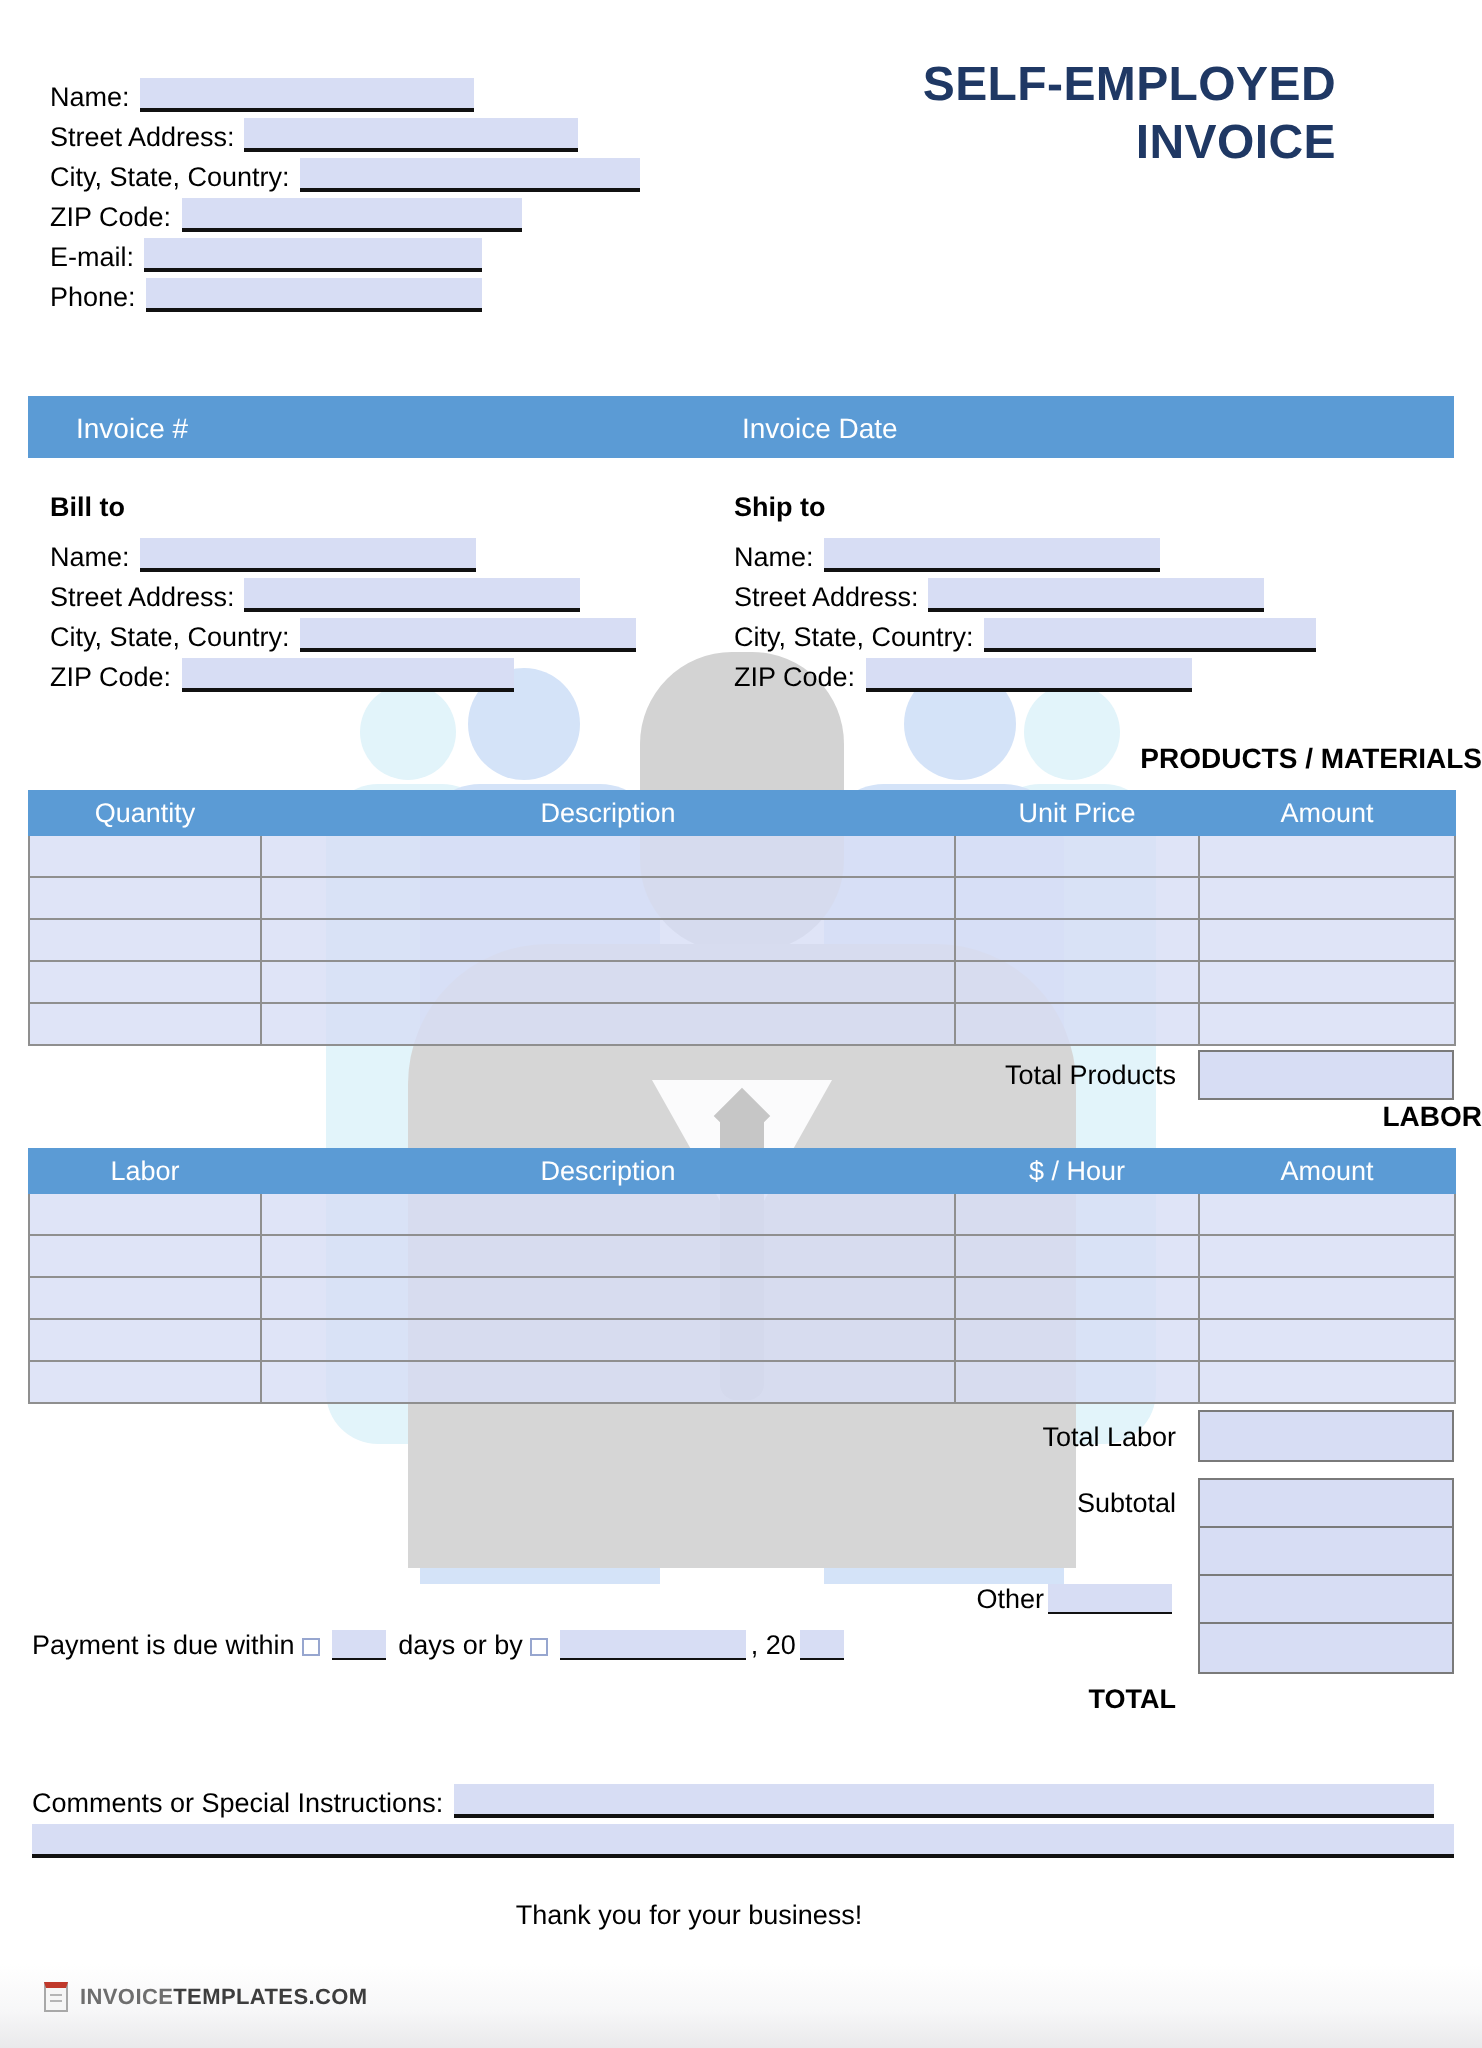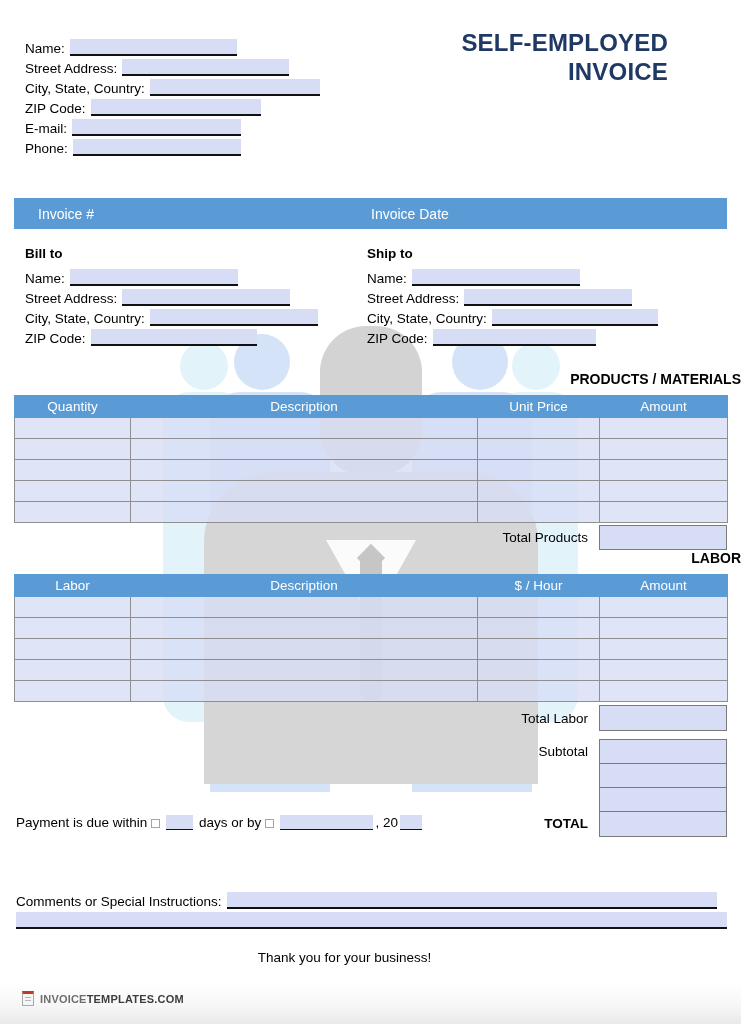--- a/index.html
+++ b/index.html
@@ -57,21 +57,21 @@
   table.grid th{background:var(--blue);color:#fff;font-weight:normal;font-size:13.5px;height:22px;text-align:center;border:1px solid var(--blue);}
   table.grid td{background:var(--cell);border:1px solid var(--tb);height:21px;font-size:13px;padding:0 4px;}
   table.grid{border:1px solid #0c4a6e;}
 
   .amount-box{position:absolute;left:599px;width:128px;background:var(--lav);border:1.5px solid #7a7a7a;}
   .rlabel{position:absolute;left:0;width:588px;text-align:right;font-size:13.5px;white-space:nowrap;}
   .minifield{display:inline-block;background:var(--lav);border-bottom:1.5px solid var(--ink);height:15px;vertical-align:-3px;margin:0 2px;}
   .cb{display:inline-block;width:9px;height:9px;border:1px solid #97a6cf;background:rgba(255,255,255,.65);margin:0 4px;vertical-align:-1px;}
 
   .inline-line{font-size:13.5px;white-space:nowrap;}
-  .b{font-weight:bold;}
+  .b{font-weight:bold;margin-top:26px;}
 
   .thankyou{left:0;top:950px;width:689px;text-align:center;font-size:13.5px;}
 
   .bottom-band{left:0;top:982px;width:741px;height:42px;z-index:0;
                background:linear-gradient(180deg,#ffffff 0%,#f7f7f8 55%,#e9e9eb 100%);}
   .brand{left:22px;top:991px;display:flex;align-items:center;font-size:11px;letter-spacing:.2px;}
   .brand-icon{width:12px;height:15px;background:#f6f6f6;border:1px solid #a8a8a8;border-top:3px solid #c0392b;margin-right:6px;position:relative;}
   .brand-icon::before{content:"";position:absolute;left:2px;top:3px;width:6px;height:1px;background:#b5b5b5;box-shadow:0 3px 0 #b5b5b5;}
   .brand .p1{color:#6e6e6e;font-weight:700;}
   .brand .p2{color:#3d3d3d;font-weight:800;}
@@ -278,20 +278,23 @@
       </tbody>
   </table>
   <div class="rlabel" style="top:711px">Total Labor</div>
   <div class="amount-box" style="top:705px;height:26px"></div>
 
   <div class="rlabel" style="top:744px">Subtotal</div>
   <div class="amount-box" style="top:739px;height:25px"></div>
 
   <div class="amount-box" style="top:763px;height:25px"></div>
 
+  <div class="rlabel" style="top:792px">
+    <span>Other</span><span class="minifield" style="width:62px"></span>
+  </div>
   <div class="amount-box" style="top:787px;height:25px"></div>
 
   <div class="rlabel b" style="top:816px">TOTAL</div>
   <div class="amount-box" style="top:811px;height:26px"></div>
 
   <div class="inline-line" style="left:16px;top:815px">
     <span>Payment is due within</span><span class="cb"></span><span class="minifield" style="width:27px"></span>
     <span>days or by</span><span class="cb"></span><span class="minifield" style="width:93px"></span><span>, 20</span><span class="minifield" style="width:22px"></span>
   </div>
 

